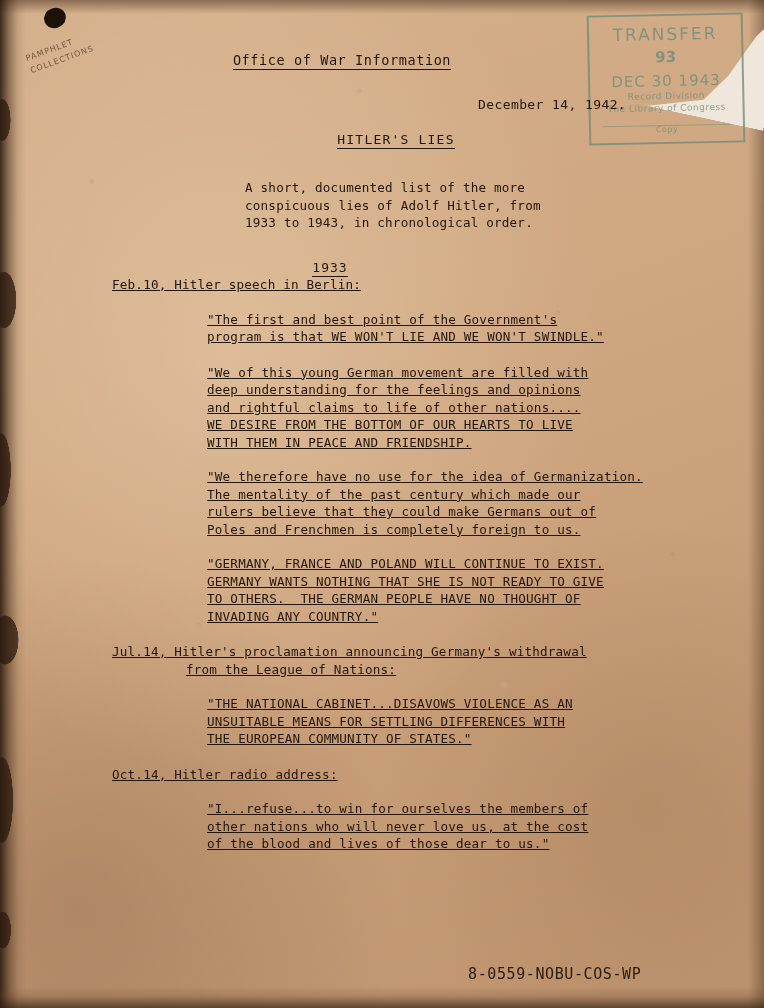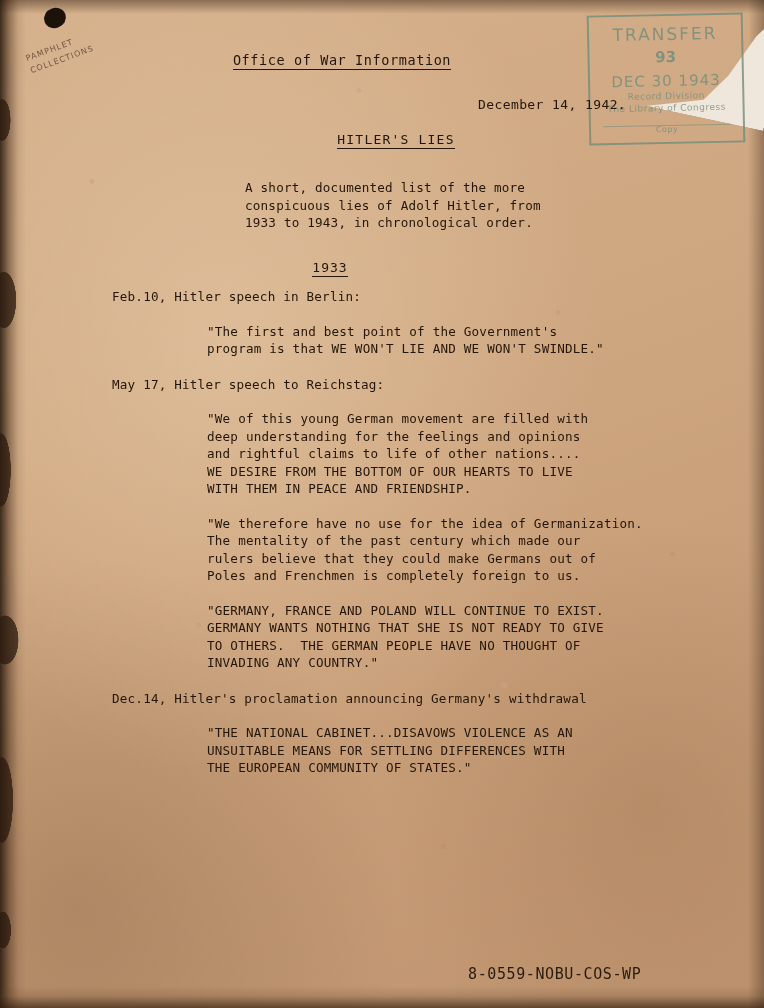--- a/index.html
+++ b/index.html
@@ -214,22 +214,23 @@
     left: 0; top: 259px;
     width: 660px;
     text-align: center;
     font-size: 13px;
     letter-spacing: 1px;
   }
   #year-heading span { border-bottom: 1px solid #241608; padding-bottom: 1px; }
 
   #entries {
     position: absolute;
-    left: 0; top: 288px;
+    left: 0; top: 276px;
     width: 704px;
+    text-decoration: underline;
   }
   .entry { position: relative; }
   .entry-head {
     margin-left: 112px;
     margin-top: 0;
     white-space: pre-wrap;
   }
   .quote {
     margin-left: 207px;
     margin-top: 17px;
@@ -296,39 +297,45 @@
       <span>1933</span>
     </div>
 
     <div id="entries">
         <div class="entry">
           <div class="entry-head tline">Feb.10, Hitler speech in Berlin:</div>
           <div class="quote">"The first and best point of the Government's
 program is that WE WON'T LIE AND WE WON'T SWINDLE."</div>
         </div>
         <div class="entry">
-          <div class="entry-head tline">May 17, Hitler speech to Reichstag:</div>
           <div class="quote">"We of this young German movement are filled with
 deep understanding for the feelings and opinions
 and rightful claims to life of other nations....
 WE DESIRE FROM THE BOTTOM OF OUR HEARTS TO LIVE
 WITH THEM IN PEACE AND FRIENDSHIP.</div>
           <div class="quote">"We therefore have no use for the idea of Germanization.
 The mentality of the past century which made our
 rulers believe that they could make Germans out of
 Poles and Frenchmen is completely foreign to us.</div>
           <div class="quote">"GERMANY, FRANCE AND POLAND WILL CONTINUE TO EXIST.
 GERMANY WANTS NOTHING THAT SHE IS NOT READY TO GIVE
 TO OTHERS.  THE GERMAN PEOPLE HAVE NO THOUGHT OF
 INVADING ANY COUNTRY."</div>
         </div>
         <div class="entry">
-          <div class="entry-head tline">Dec.14, Hitler's proclamation announcing Germany's withdrawal</div>
+          <div class="entry-head tline">Jul.14, Hitler's proclamation announcing Germany's withdrawal</div>
+          <div class="entry-head tline" style="margin-left: 186px;">from the League of Nations:</div>
           <div class="quote">"THE NATIONAL CABINET...DISAVOWS VIOLENCE AS AN
 UNSUITABLE MEANS FOR SETTLING DIFFERENCES WITH
 THE EUROPEAN COMMUNITY OF STATES."</div>
         </div>
+        <div class="entry">
+          <div class="entry-head tline">Oct.14, Hitler radio address:</div>
+          <div class="quote">"I...refuse...to win for ourselves the members of
+other nations who will never love us, at the cost
+of the blood and lives of those dear to us."</div>
+        </div>
       </div>
 
     <div id="footer-code">8-0559-NOBU-COS-WP</div>
 
   </div>
 </div>
 
 </body></html>

